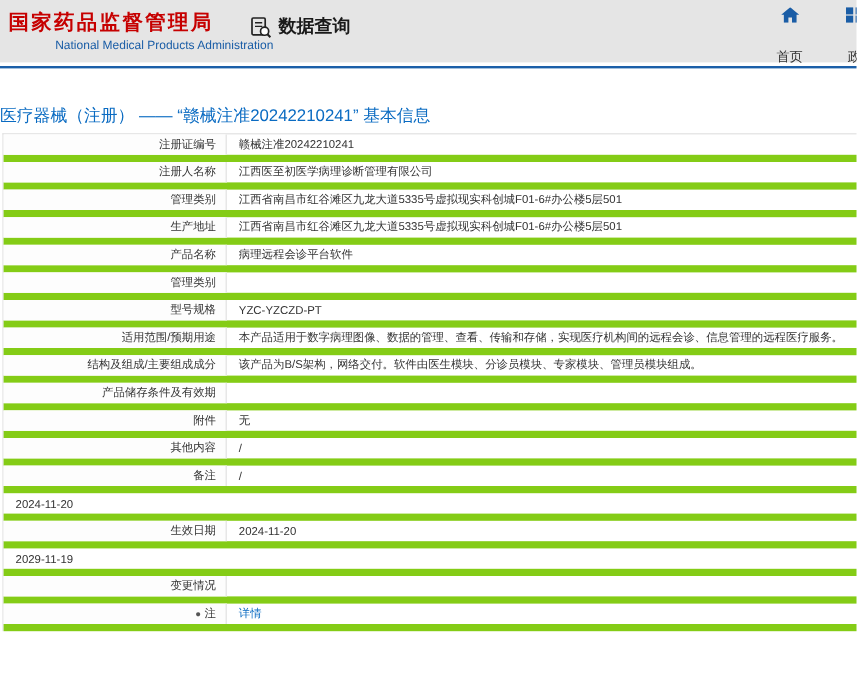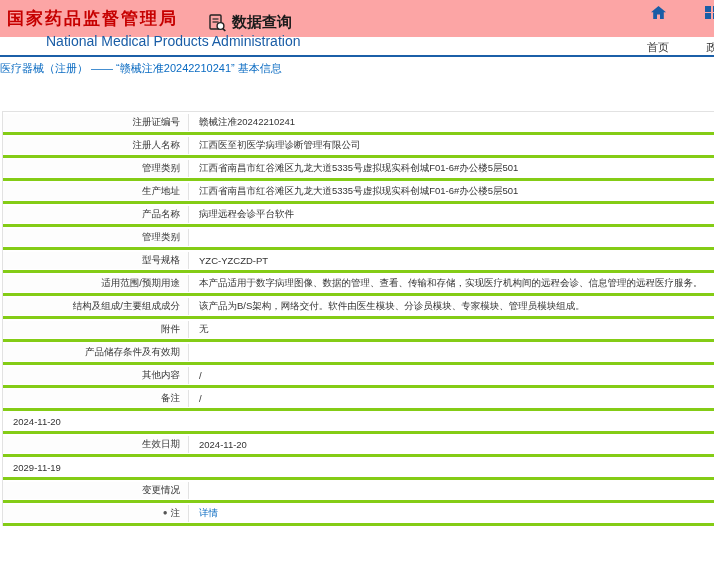--- a/index.html
+++ b/index.html
@@ -1,37 +1,37 @@
 <!DOCTYPE html>
 <html><head>
 <meta charset="utf-8">
 <style>
   * { margin:0; padding:0; box-sizing:border-box; }
   html,body { background:#fff; }
   body { font-family:"Liberation Sans","DejaVu Sans",sans-serif; color:#333; }
   .screen { position:relative; width:714px; height:579px; background:#fff; overflow:hidden; }
 
   
-  .site-header { position:absolute; top:0; left:0; right:0; height:37px; background:#fca5a5; }
+  .site-header { position:absolute; top:0; left:0; right:0; height:52px; background:#e5e5e5; }
   .logo { position:absolute; left:7px; top:7px; cursor:pointer; }
   .logo-cn { color:#c60000; font-size:17px; font-weight:bold; letter-spacing:2px; white-space:nowrap; }
-  .logo-en { color:#1a5da6; font-size:14px; margin-top:3px; white-space:nowrap;padding-left:39px; }
+  .logo-en { color:#1a5da6; font-size:10px; margin-top:3px; white-space:nowrap;padding-left:39px; }
   .section-heading { position:absolute; left:209px; top:13px; display:flex; align-items:center; gap:6px;
                      font-size:15px; font-weight:bold; color:#1a1a1a; }
   .top-nav { position:absolute; left:638px; top:6px; width:130px; display:flex; gap:14px; }
   .nav-item { display:flex; flex-direction:column; align-items:center; width:40px; cursor:pointer; }
   .nav-item .nav-label { font-size:11px; color:#333; margin-top:21px; white-space:nowrap;font-family:Liberation Serif, serif; }
   .blue-line { position:absolute; top:55px; left:0; right:0; height:2px; background:#1b5fa8; }
 
   
-  .page-title { position:absolute; top:61px; left:0; font-size:11px; color:#0a6bc2; white-space:nowrap; }
+  .page-title { position:absolute; top:88px; left:0; font-size:14px; color:#0a6bc2; white-space:nowrap; }
 
   
   .info-table { position:absolute; top:111px; left:2px; width:712px; border-top:1px solid #e2e2e2; border-left:1px solid #e2e2e2; font-size:9.5px; }
-  .trow { display:flex; align-items:center; border-bottom:3px solid #84cc16; min-height:23px; }
+  .trow { display:flex; align-items:flex-end; border-bottom:6px solid #84cc16; min-height:23px; }
   .tlabel { flex:0 0 186px; width:186px; border-right:1px solid #e2e2e2; background:#fdfdfd;
             display:flex; align-items:center; justify-content:flex-end; padding:2px 8px 2px 2px;
             color:#333; white-space:nowrap; }
   .tvalue { flex:1; display:flex; align-items:center; padding:2px 4px 2px 10px; color:#333;
             white-space:nowrap; overflow:hidden; }
   .bullet { font-size:8px; color:#555; margin-right:3px; line-height:1; }
   .detail-link { color:#0a6bc2; text-decoration:none; cursor:pointer; }
 </style>
 </head>
 <body>
@@ -133,29 +133,29 @@
         <div class="tvalue">本产品适用于数字病理图像、数据的管理、查看、传输和存储，实现医疗机构间的远程会诊、信息管理的远程医疗服务。</div>
       </div>
       <div class="trow">
         <div class="tlabel">
           <span>结构及组成/主要组成成分</span>
         </div>
         <div class="tvalue">该产品为B/S架构，网络交付。软件由医生模块、分诊员模块、专家模块、管理员模块组成。</div>
       </div>
       <div class="trow">
         <div class="tlabel">
+          <span>产品储存条件及有效期</span>
+        </div>
+        <div class="tvalue"></div>
+      </div>
+      <div class="trow">
+        <div class="tlabel">
           <span>附件</span>
         </div>
         <div class="tvalue">无</div>
-      </div>
-      <div class="trow">
-        <div class="tlabel">
-          <span>产品储存条件及有效期</span>
-        </div>
-        <div class="tvalue"></div>
       </div>
       <div class="trow">
         <div class="tlabel">
           <span>其他内容</span>
         </div>
         <div class="tvalue">/</div>
       </div>
       <div class="trow">
         <div class="tlabel">
           <span>备注</span>

